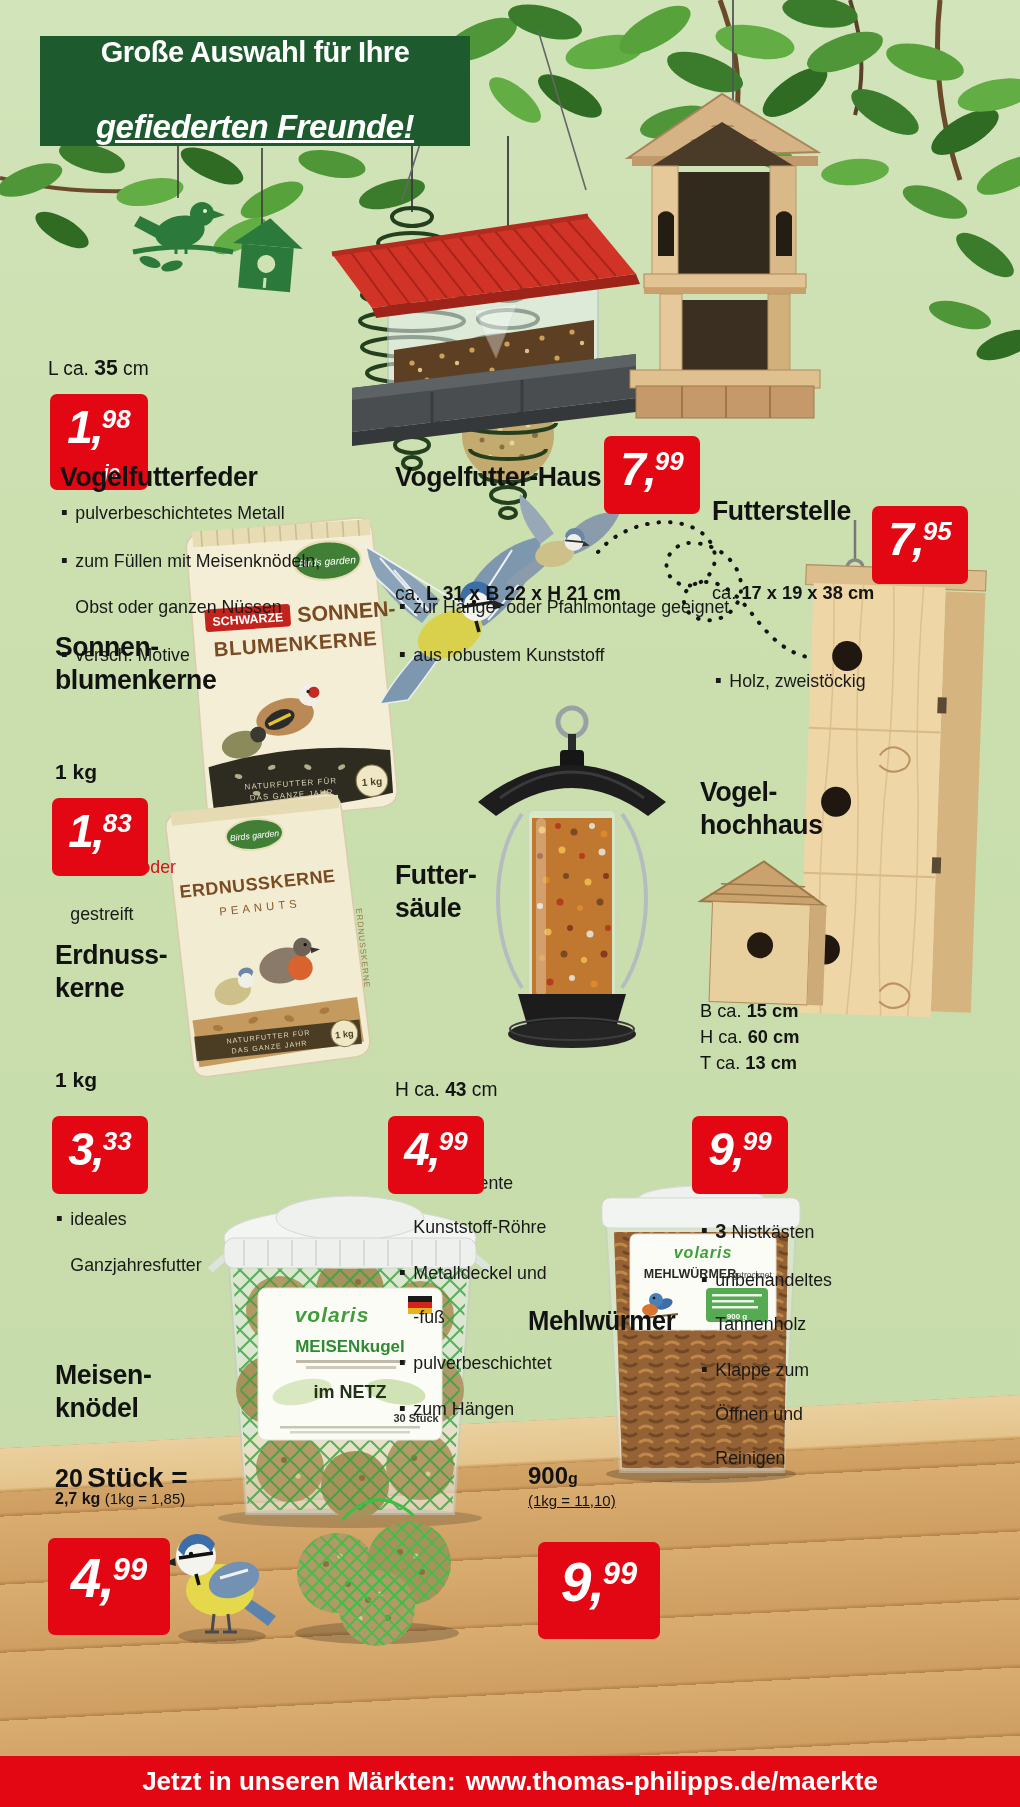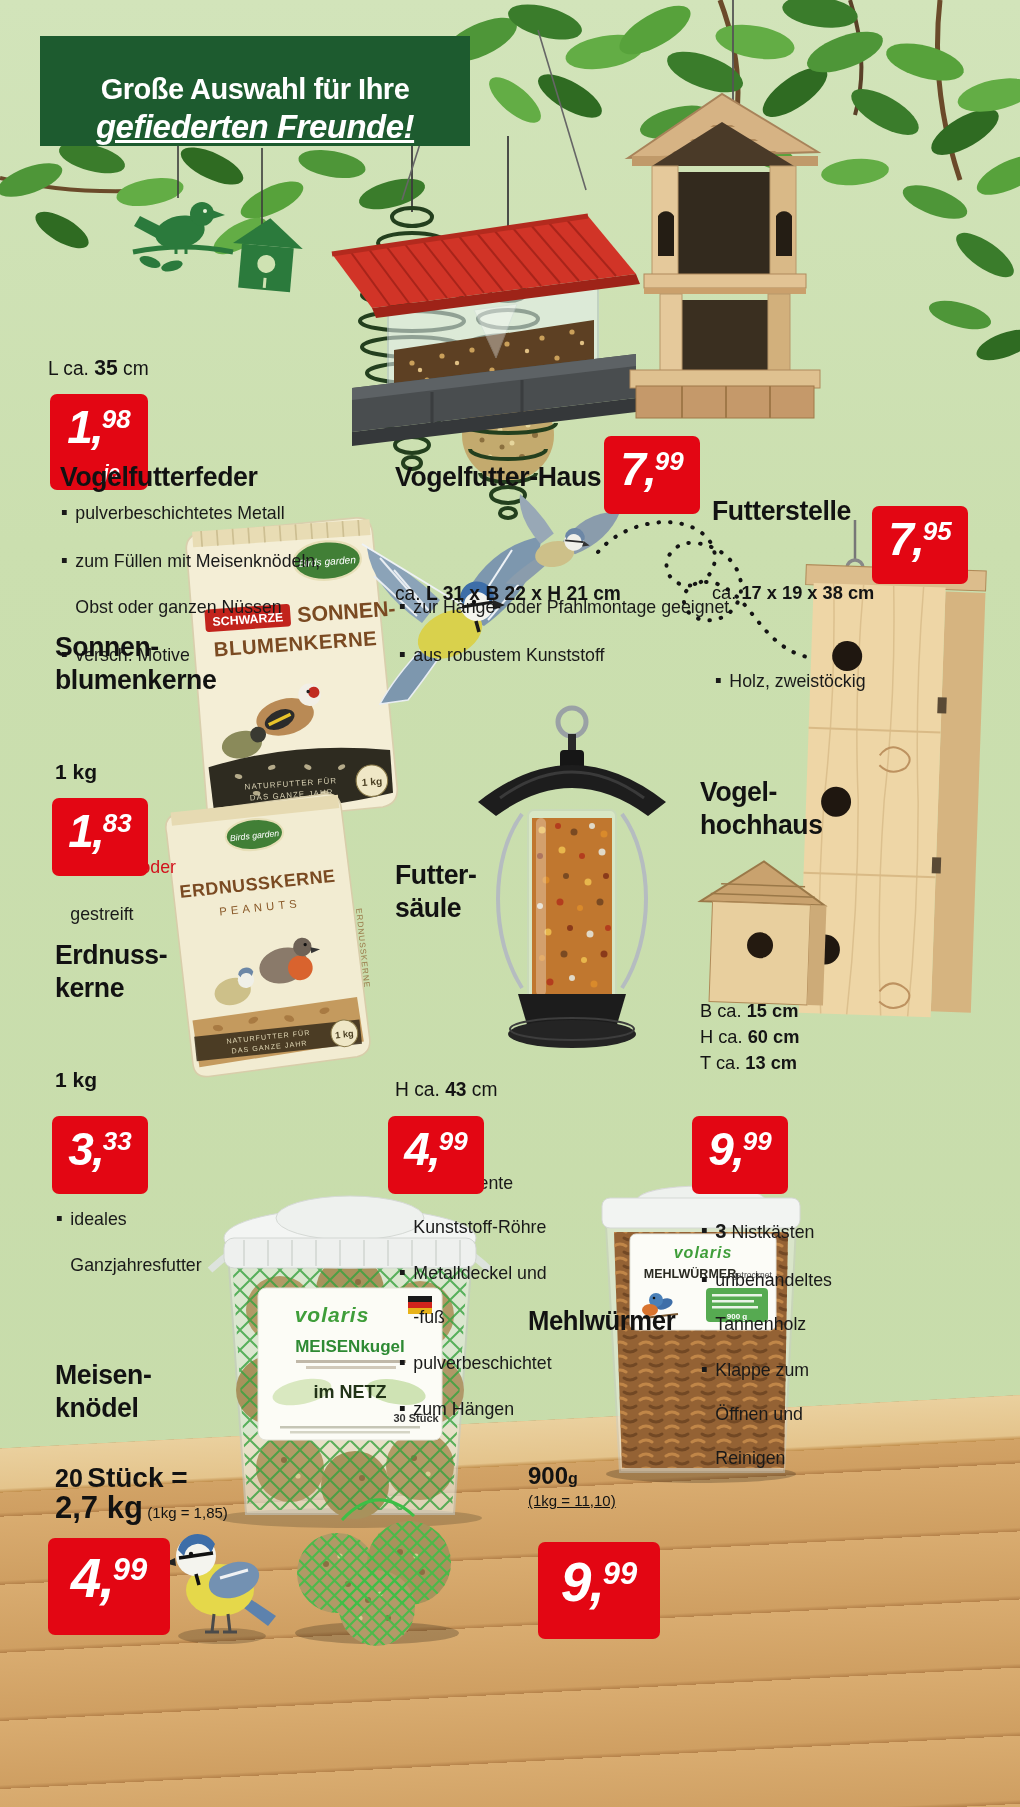--- a/index.html
+++ b/index.html
@@ -3,21 +3,21 @@
 <meta charset="utf-8">
 <style>
   html,body{margin:0;padding:0;background:#888;}
   .page{position:relative;width:1020px;height:1807px;overflow:hidden;
         background:linear-gradient(180deg,#d2e4ba 0%,#cbdfaf 30%,#c6dba9 100%);
         font-family:"Liberation Sans",sans-serif;}
   .abs{position:absolute;}
   .z1{z-index:1}.z2{z-index:2}.z3{z-index:3}.z4{z-index:4}
   
   .hdr{left:40px;top:36px;width:430px;height:110px;background:#1d5b2f;color:#fff;z-index:6;
-       display:flex;flex-direction:column;justify-content:flex-end;align-items:center;}
+       display:flex;flex-direction:column;justify-content:space-between;align-items:center;}
   .hdr .l1{font-size:29px;font-weight:700;letter-spacing:-.5px;}
   .hdr .l2{font-size:33px;font-weight:800;font-style:italic;letter-spacing:-.5px;margin-top:2px;text-decoration:underline;}
   
   .title{font-size:28px;font-weight:800;color:#121212;line-height:33px;letter-spacing:-.4px;
          transform:scaleX(.95);transform-origin:left;white-space:nowrap;z-index:6;}
   .bullet,.cont{font-size:18.5px;color:#191919;font-weight:500;line-height:22px;
          padding-left:16px;position:relative;white-space:nowrap;z-index:6;
          transform:scaleX(.96);transform-origin:left;}
   .bullet::before{content:"";position:absolute;left:2px;top:8px;width:5px;height:5px;background:#191919;}
   .red{color:#d2121c;}
@@ -717,35 +717,39 @@
       <span class="ct">99</span>
   </div>
 
   <div class="abs title" style="left:55px;top:1358px;">Meisen-</div>
   <div class="abs title" style="left:55px;top:1391px;">knödel</div>
 
   <div class="abs qline" style="left:55px;top:1462px;">
     <span class="b1">20</span> <span class="b2">Stück =</span>
   </div>
   <div class="abs qline" style="left:55px;top:1490px;">
-    <span class="b1" style="font-size:31px">2,7 kg</span>
+    <span class="b1" style="font-size:16px">2,7 kg</span>
     <span class="note">(1kg = 1,85)</span>
   </div>
   <div class="badge big" style="left:48px;top:1538px;width:122px;height:84px;">
     <span class="eu">4,</span>
       <span class="ct">99</span>
   </div>
 
   <div class="abs title" style="left:528px;top:1305px;font-size:27px;">Mehlwürmer</div>
 
   <div class="abs qline" style="left:528px;top:1462px;">
     <span class="b1" style="font-size:24px">900</span><span class="b2" style="font-size:16px">g</span>
   </div>
   <div class="abs qline" style="left:528px;top:1492px;text-decoration:underline;">
     <span class="note">(1kg = 11,10)</span>
   </div>
   <div class="badge big" style="left:538px;top:1542px;width:122px;height:84px;">
     <span class="eu">9,</span>
       <span class="ct">99</span>
   </div>
 
+  <div class="abs footer">
+    <span class="fp">Jetzt in unseren Märkten:</span>
+    <span class="fu">www.thomas-philipps.de/maerkte</span>
+  </div>
 
 </div>
 
 </body></html>

